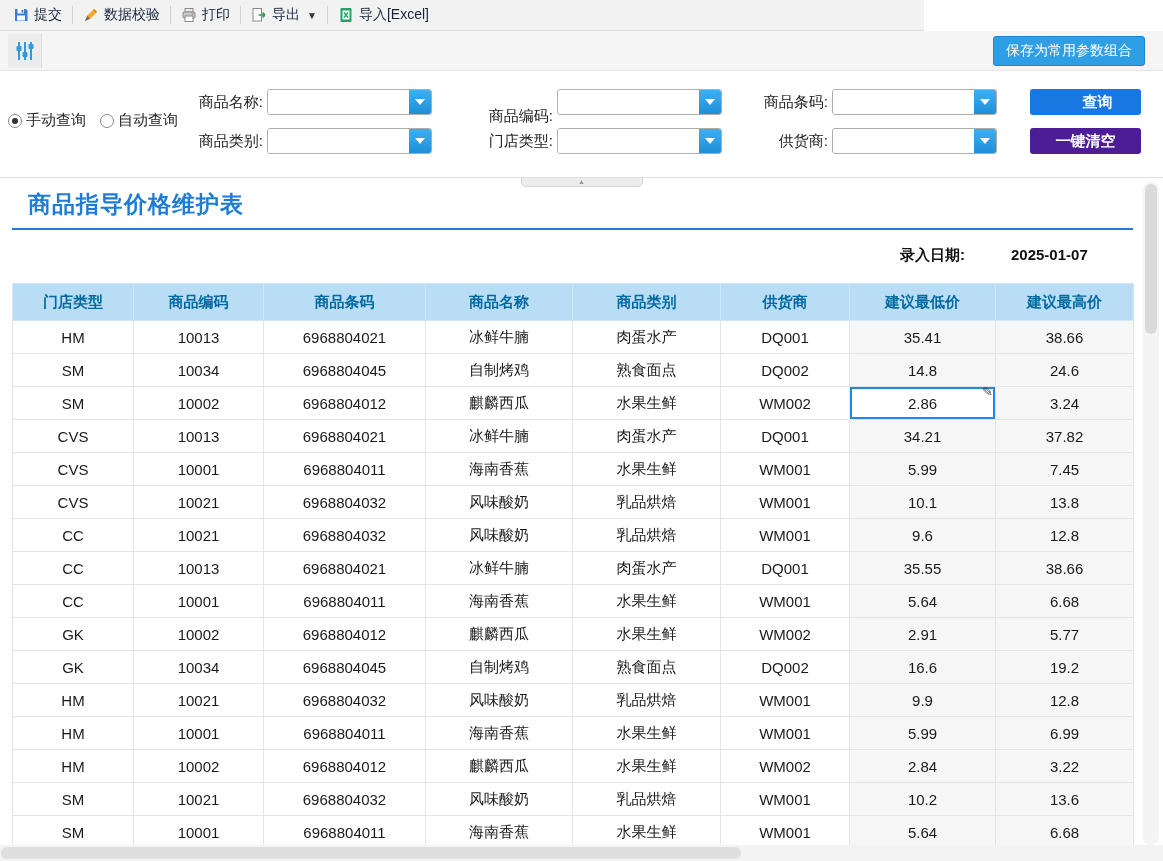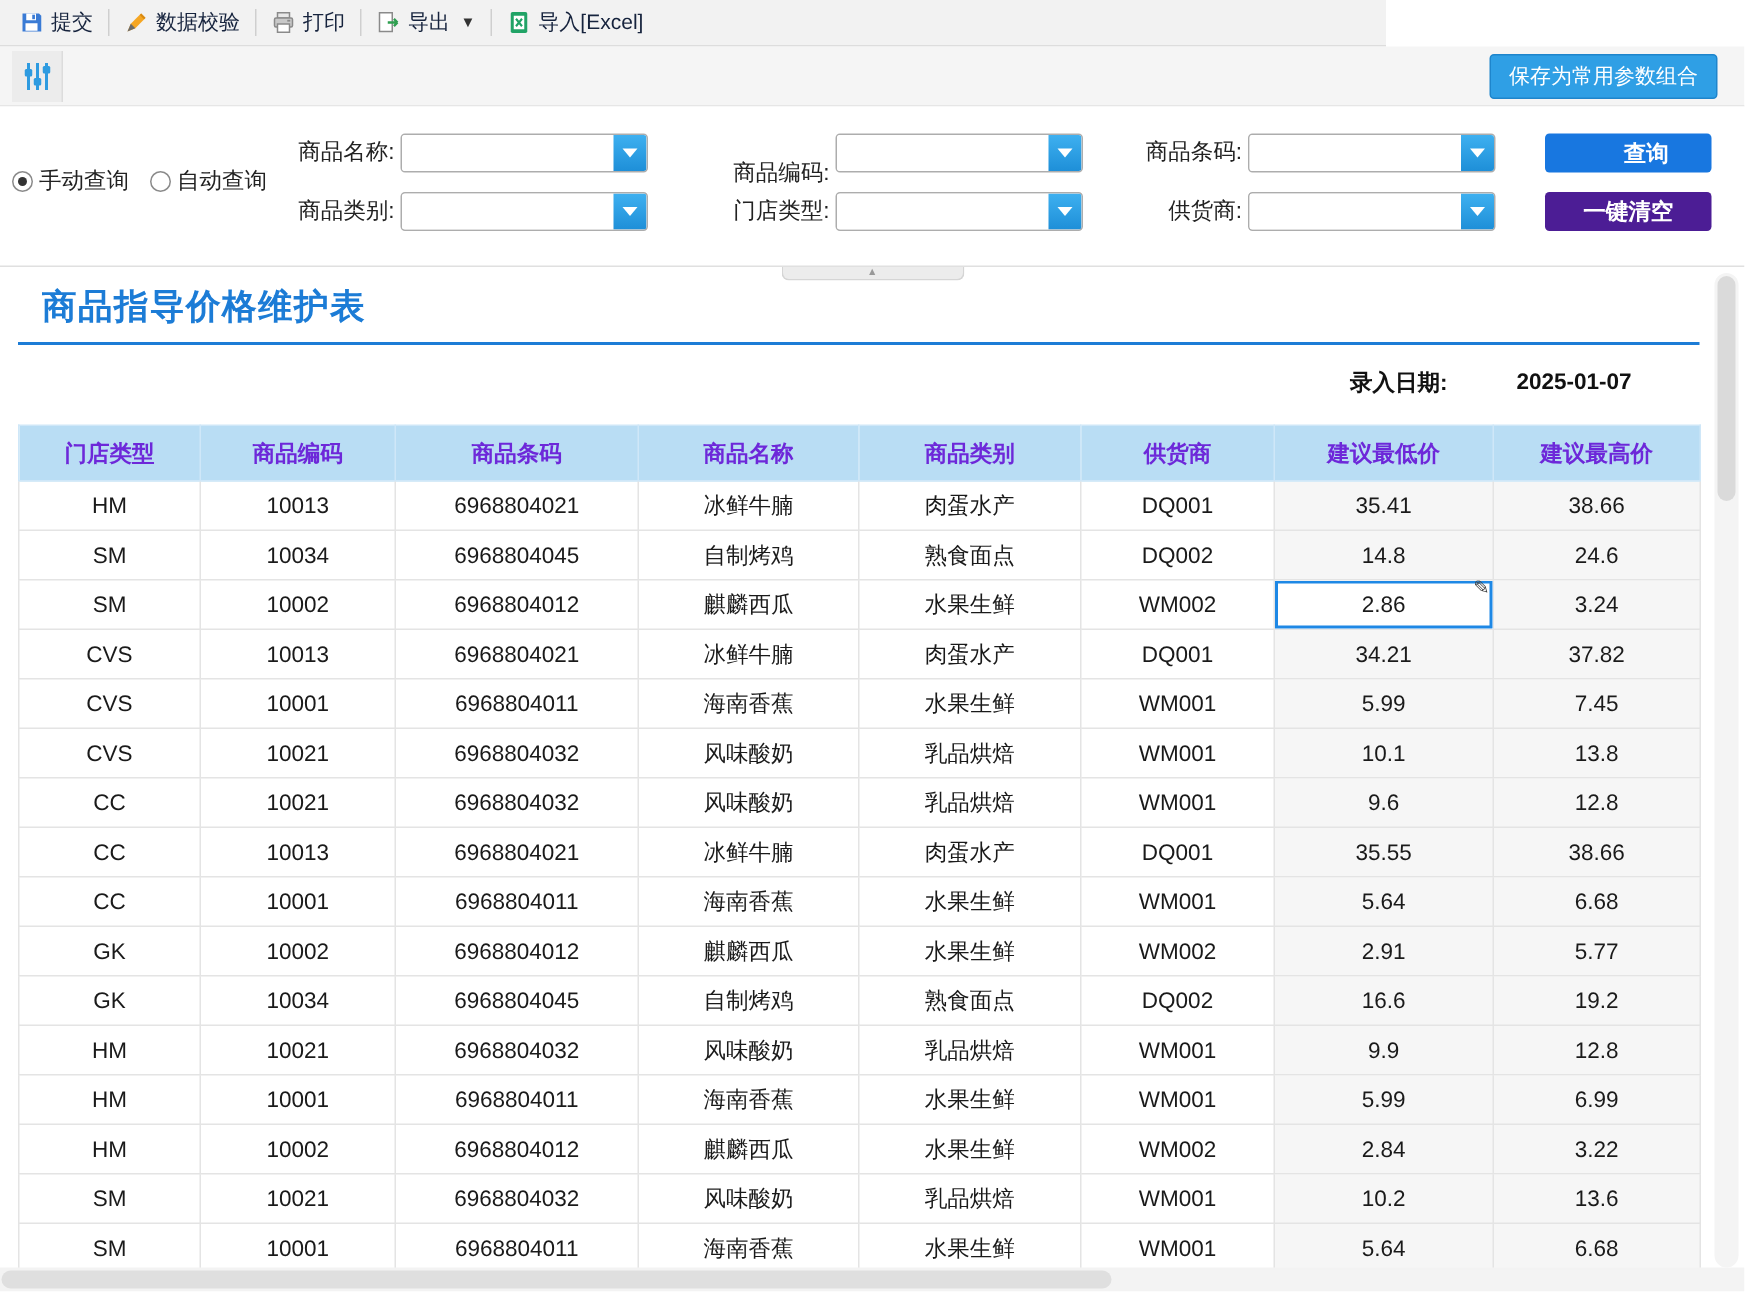--- a/index.html
+++ b/index.html
@@ -107,21 +107,21 @@
     position:absolute; left:900px; top:246px; display:flex; gap:46px;
     font-size:15px; font-weight:bold; color:#111;
   }
 
   
   .price-table {
     position:absolute; left:12px; top:283px; width:1121px;
     border-collapse:collapse; table-layout:fixed; font-size:15px;
   }
   .price-table th {
-    background:#b9ddf4; color:#6d28d9; font-weight:bold; height:37px;
+    background:#b9ddf4; color:#0369a1; font-weight:bold; height:37px;
     border:1px solid #cfe7f8; text-align:center;
   }
   .price-table td {
     height:33px; text-align:center; color:#1a1a1a;
     border:1px solid #e4e4e4; background:#fff; overflow:hidden; white-space:nowrap;
   }
   .price-table td.price-col { background:#f6f6f6; }
   .price-table td.selected {
     position:relative; background:#fff;
     box-shadow: inset 0 0 0 2px #1e88e5;

